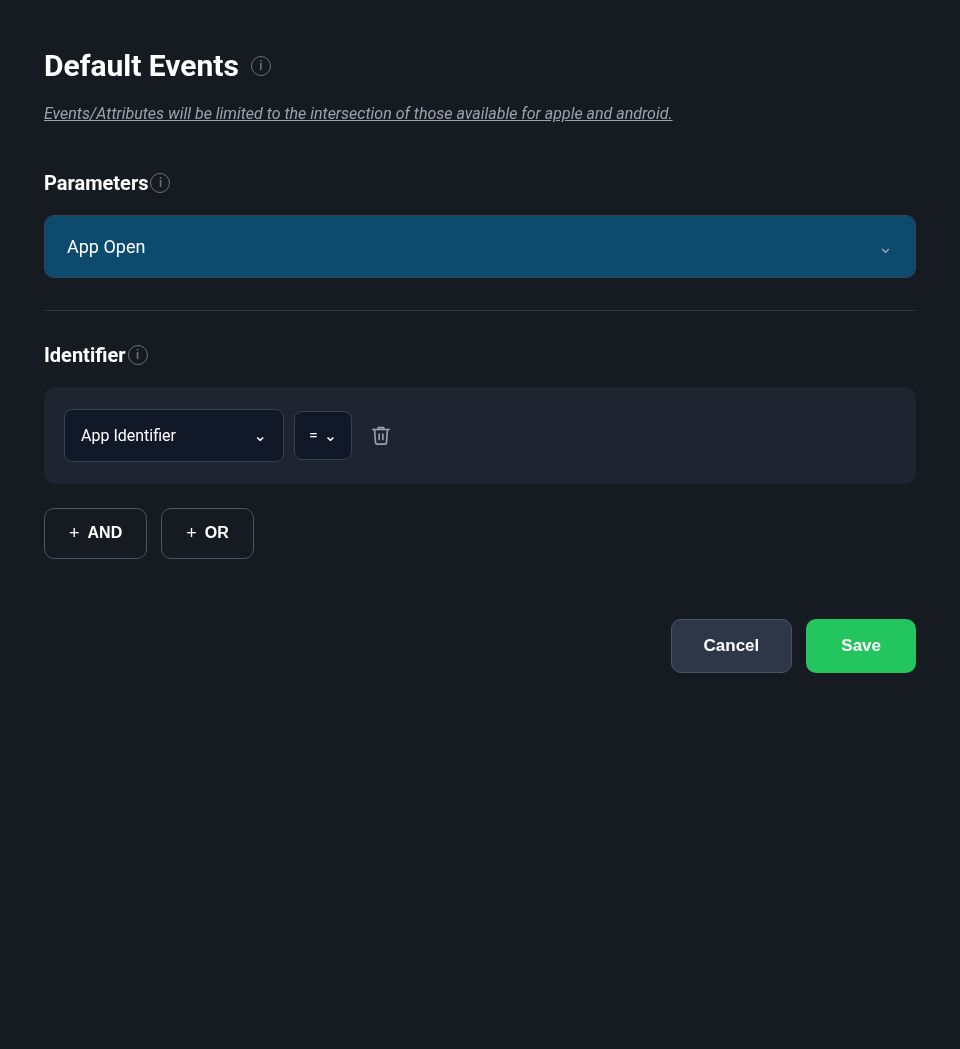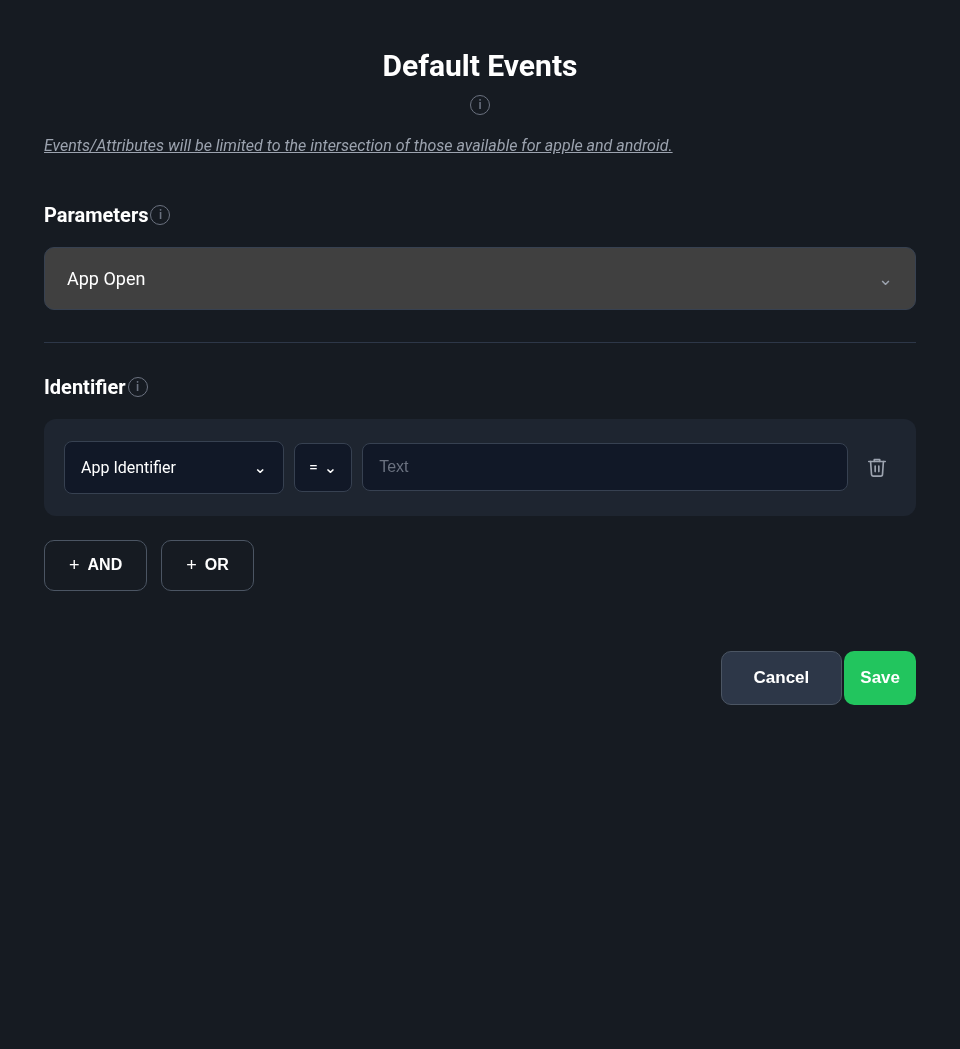--- a/index.html
+++ b/index.html
@@ -23,21 +23,20 @@
       width: 100%;
       max-width: 960px;
       padding: 48px 44px 60px 44px;
     }
 
     .page-title {
       display: flex;
       align-items: center;
       gap: 12px;
       margin-bottom: 18px;
-      flex-direction: column;
     }
 
     .page-title h1 {
       font-size: 30px;
       font-weight: 700;
       color: #ffffff;
     }
 
     .info-icon {
       width: 20px;
@@ -78,21 +77,21 @@
 
     .divider {
       border: none;
       border-top: 1px solid #2d3748;
       margin: 32px 0;
     }
 
     
     .select-dropdown {
       width: 100%;
-      background-color: #404040;
+      background-color: #0c4a6e;
       border: 1px solid #374151;
       border-radius: 10px;
       padding: 20px 22px;
       display: flex;
       align-items: center;
       justify-content: space-between;
       cursor: pointer;
       color: #ffffff;
       font-size: 18px;
     }
@@ -198,39 +197,39 @@
     .plus-icon {
       font-size: 18px;
       font-weight: 400;
       color: #ffffff;
     }
 
     
     .bottom-actions {
       display: flex;
       justify-content: flex-end;
-      gap: 2px;
+      gap: 14px;
     }
 
     .cancel-btn {
       background-color: #2d3748;
       border: 1px solid #4b5563;
       border-radius: 10px;
       padding: 16px 32px;
       color: #ffffff;
       font-size: 17px;
       font-weight: 600;
       cursor: pointer;
     }
 
     .save-btn {
       background-color: #22c55e;
       border: none;
       border-radius: 10px;
-      padding: 16px 16px;
+      padding: 16px 35px;
       color: #ffffff;
       font-size: 17px;
       font-weight: 700;
       cursor: pointer;
     }
 
     
     .trash-icon-svg {
       width: 22px;
       height: 22px;
@@ -277,21 +276,20 @@
       <div class="condition-select">
         <span>App Identifier</span>
         <span>⌄</span>
       </div>
 
       <div class="operator-select">
         <span>=</span>
         <span>⌄</span>
       </div>
 
-      <input class="text-input" type="text" placeholder="Text" style="">
 
       <button class="delete-btn">
         <svg class="trash-icon-svg" viewBox="0 0 24 24" fill="none" stroke="currentColor" stroke-width="1.8" stroke-linecap="round" stroke-linejoin="round">
           <polyline points="3 6 5 6 21 6"></polyline>
           <path d="M19 6l-1 14a2 2 0 0 1-2 2H8a2 2 0 0 1-2-2L5 6"></path>
           <path d="M10 11v6"></path>
           <path d="M14 11v6"></path>
           <path d="M9 6V4h6v2"></path>
         </svg>
       </button>

